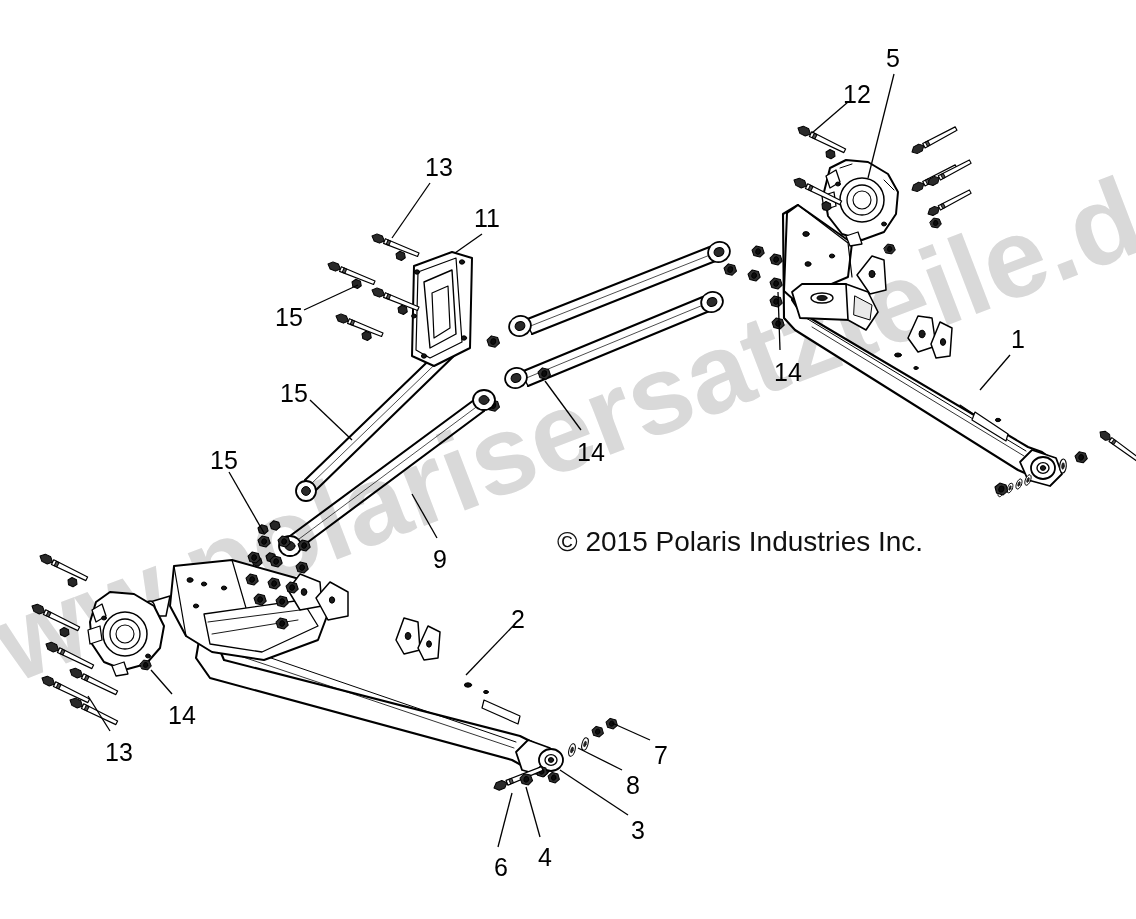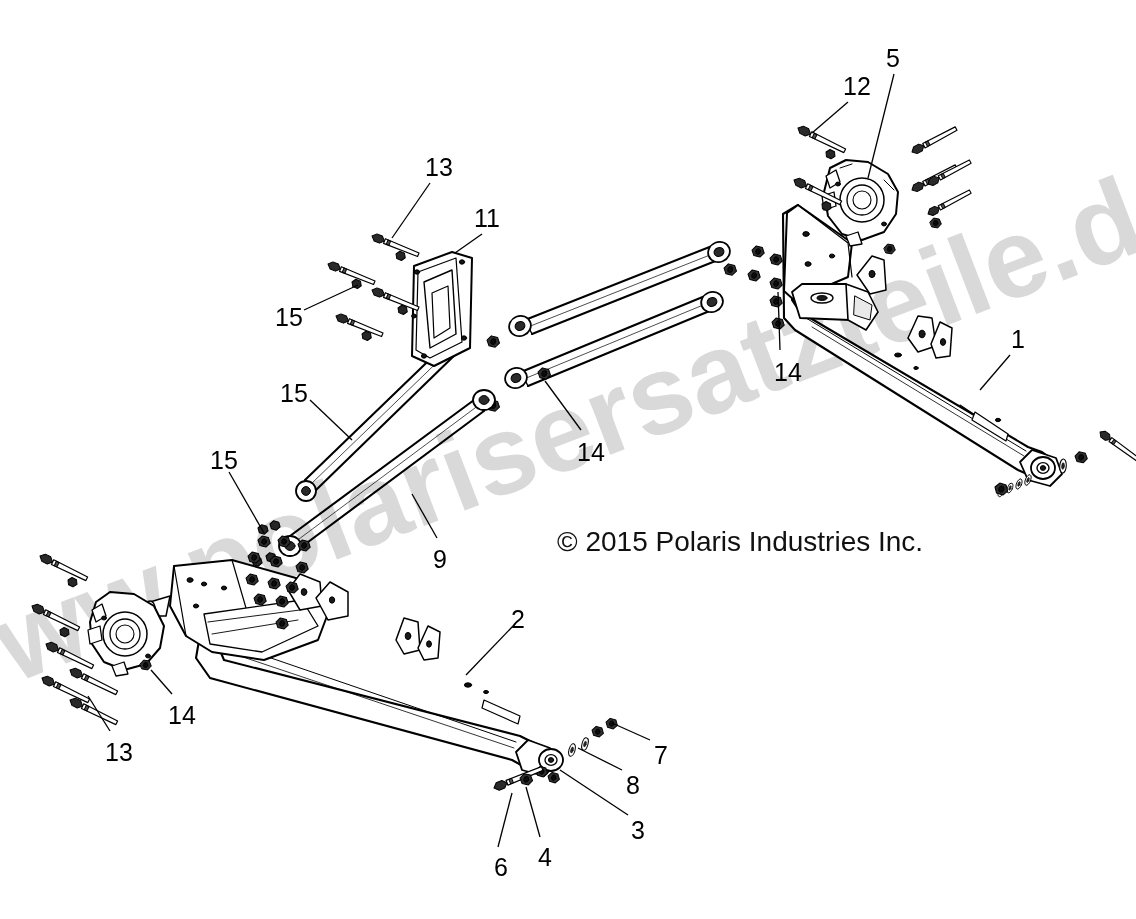--- a/index.html
+++ b/index.html
@@ -329,21 +329,21 @@
         <line x1="628" y1="815" x2="560" y2="770"></line>
         <line x1="172" y1="694" x2="151" y2="670"></line>
         <line x1="110" y1="731" x2="88" y2="696"></line>
         <line x1="540" y1="837" x2="526" y2="787"></line>
         <line x1="498" y1="847" x2="512" y2="793"></line>
       </g>
   </svg>
 
   <div id="callout-host">
       <div class="callout" style="left: 886px; top: 46px;">5</div>
-      <div class="callout" style="left: 843px; top: 74px;">12</div>
+      <div class="callout" style="left: 843px; top: 82px;">12</div>
       <div class="callout" style="left: 425px; top: 155px;">13</div>
       <div class="callout" style="left: 474px; top: 206px;">11</div>
       <div class="callout" style="left: 275px; top: 305px;">15</div>
       <div class="callout" style="left: 1011px; top: 327px;">1</div>
       <div class="callout" style="left: 280px; top: 381px;">15</div>
       <div class="callout" style="left: 774px; top: 360px;">14</div>
       <div class="callout" style="left: 577px; top: 440px;">14</div>
       <div class="callout" style="left: 210px; top: 448px;">15</div>
       <div class="callout" style="left: 433px; top: 547px;">9</div>
       <div class="callout" style="left: 511px; top: 607px;">2</div>

